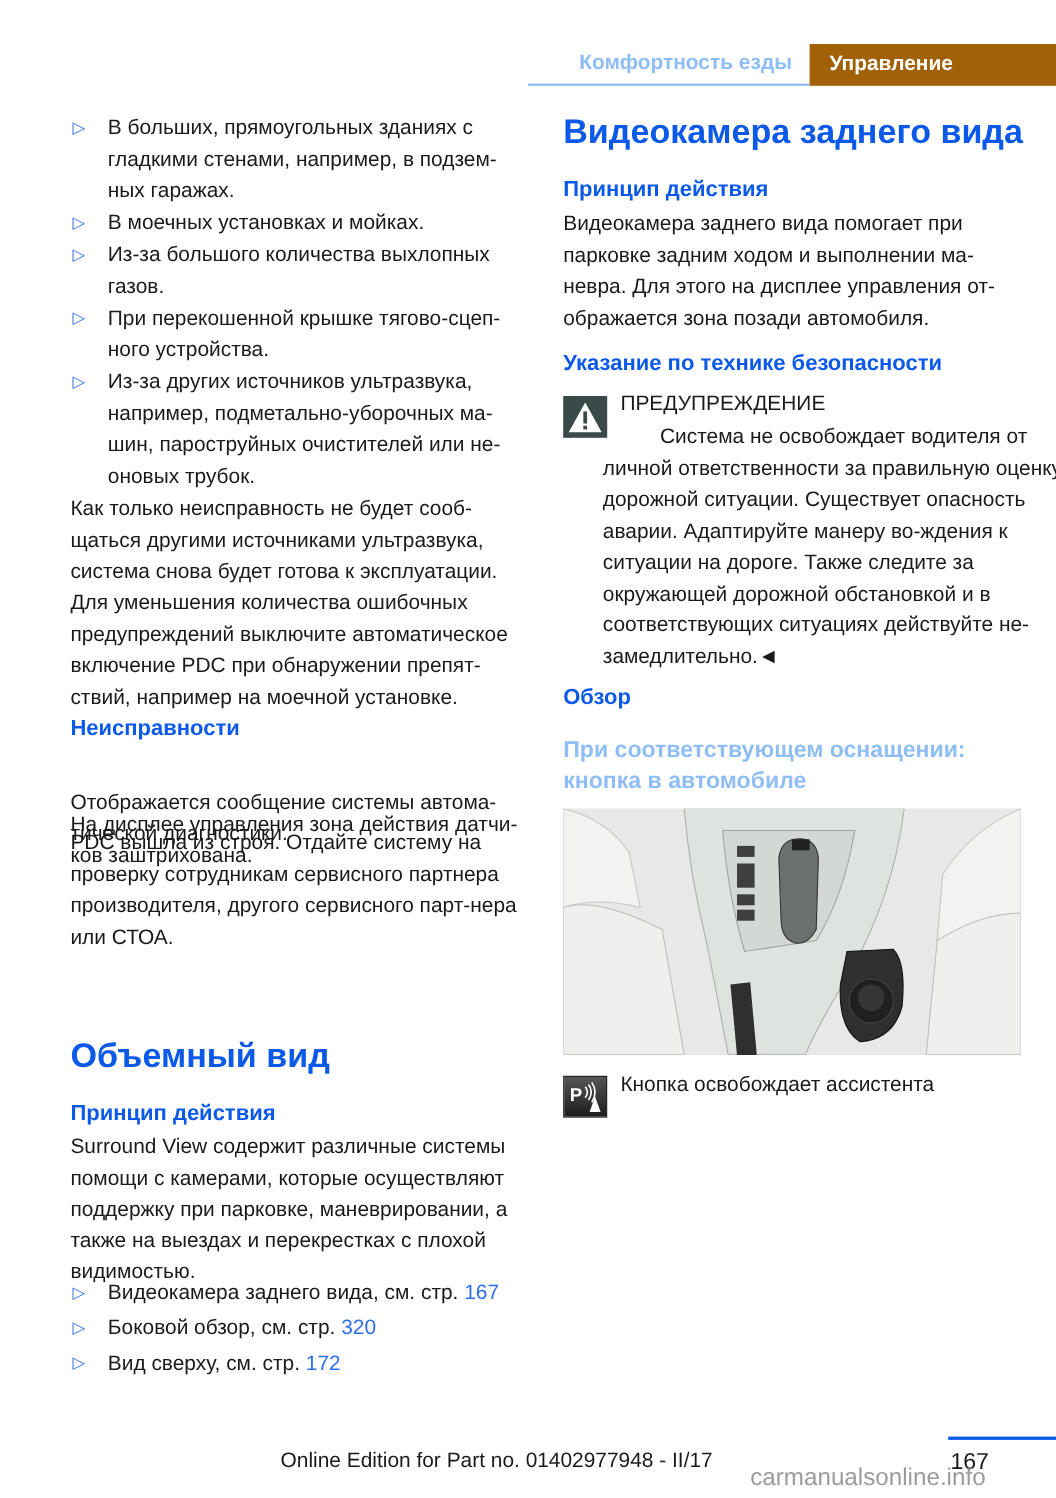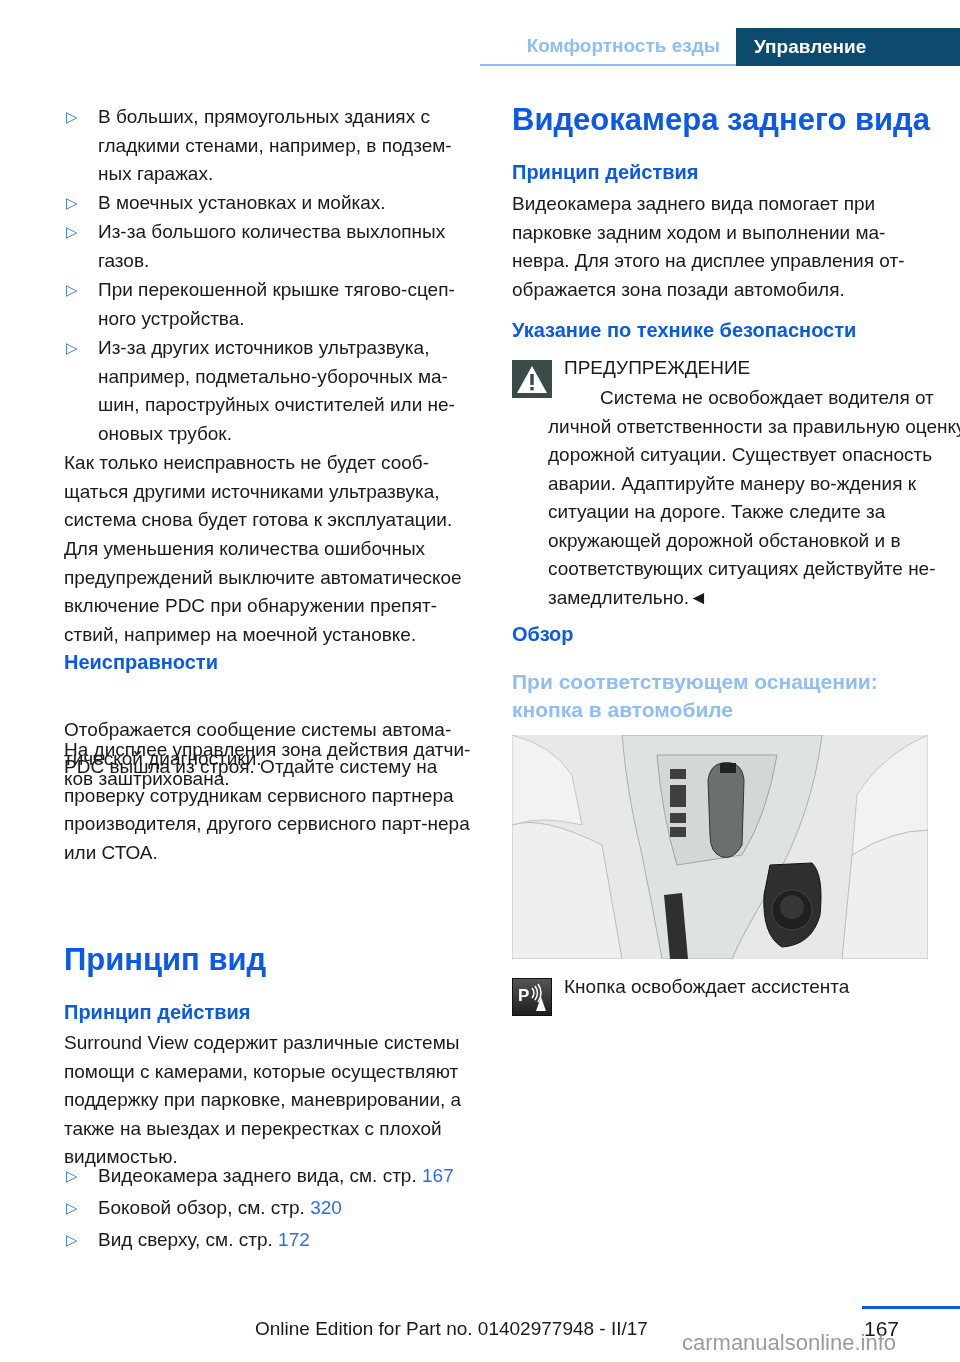--- a/index.html
+++ b/index.html
@@ -1,22 +1,22 @@
 <!DOCTYPE html>
 <html><head>
   <meta charset="utf-8">
   <style>
     * { box-sizing: border-box; margin: 0; padding: 0; }
     html, body { width: 960px; height: 1362px; background: #ffffff; }
     body { position: relative; font-family: "Liberation Sans", sans-serif; color: #1a1a1a; overflow: hidden; }
 
     
-    .header { position: absolute; top: 4px; left: 0; width: 960px; height: 62px; }
+    .header { position: absolute; top: 16px; left: 0; width: 960px; height: 62px; }
     .tab-inactive { position: absolute; left: 480px; top: 24px; width: 256px; height: 38px; border-bottom: 2px solid #8fbdf5; color: #8fbdf5; font-weight: bold; font-size: 19px; text-align: right; padding-right: 16px; line-height: 36px; }
-    .tab-active { position: absolute; left: 736px; top: 24px; width: 224px; height: 38px; background: #0c4a6e; color: #ffffff; font-weight: bold; font-size: 19px; line-height: 38px; padding-left: 18px; }
+    .tab-active { position: absolute; left: 736px; top: 24px; width: 224px; height: 38px; background: #a16207; color: #ffffff; font-weight: bold; font-size: 19px; line-height: 38px; padding-left: 18px; }
 
     .col { position: absolute; top: 0; }
     .col-left { left: 64px; width: 420px; }
     .col-right { left: 512px; width: 420px; }
 
     .p { font-size: 19px; line-height: 28.5px; color: #1a1a1a; }
     .bullet { position: absolute; left: 0; display: flex; font-size: 19px; line-height: 28.5px; }
     .bullet .tri { width: 34px; color: #2c6fe8; font-size: 15px; flex: none; padding-left: 2px; }
     .bullet .txt { width: 386px; }
 
@@ -68,21 +68,21 @@
   </div>
 
   <div class="p abs" style="top:449px; width:420px;">Как только неисправность не будет сооб-щаться другими источниками ультразвука, система снова будет готова к эксплуатации.</div>
   <div class="p abs" style="top:535px; width:424px;">Для уменьшения количества ошибочных предупреждений выключите автоматическое включение PDC при обнаружении препят-ствий, например на моечной установке.</div>
 
   <div class="h2 abs" style="top:648px;">Неисправности</div>
   <div class="p abs" style="top:716px; width:420px;">Отображается сообщение системы автома-тической диагностики.</div>
   <div class="p abs" style="top:736px; width:424px;">На дисплее управления зона действия датчи-ков заштрихована.</div>
   <div class="p abs" style="top:753px; width:424px;">PDC вышла из строя. Отдайте систему на проверку сотрудникам сервисного партнера производителя, другого сервисного парт-нера или СТОА.</div>
 
-  <div class="h1 abs" style="top:940px;">Принцип вид</div>
+  <div class="h1 abs" style="top:940px;">Объемный вид</div>
   <div class="h2 abs" style="top:998px;">Принцип действия</div>
   <div class="p abs" style="top:1029px; width:424px;">Surround View содержит различные системы помощи с камерами, которые осуществляют поддержку при парковке, маневрировании, а также на выездах и перекрестках с плохой видимостью.</div>
 
   <div class="bullet" style="top:1162px;">
     <span class="tri">▷</span>
     <span class="txt"><span>Видеокамера заднего вида, см. стр. </span><span class="link">167</span></span>
   </div>
   <div class="bullet" style="top:1194px;">
     <span class="tri">▷</span>
     <span class="txt"><span>Боковой обзор, см. стр. </span><span class="link">320</span></span>

